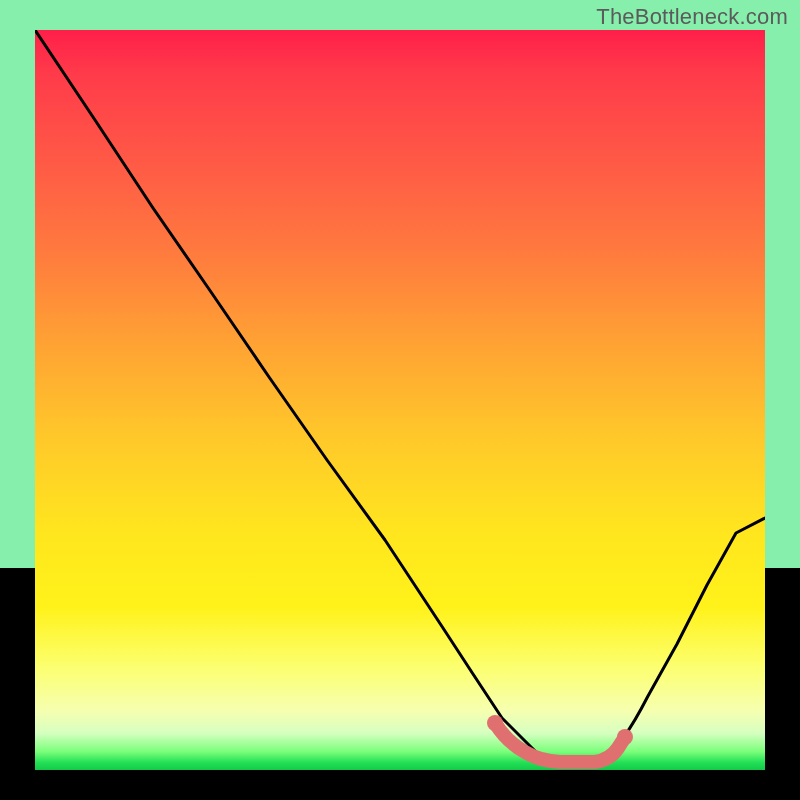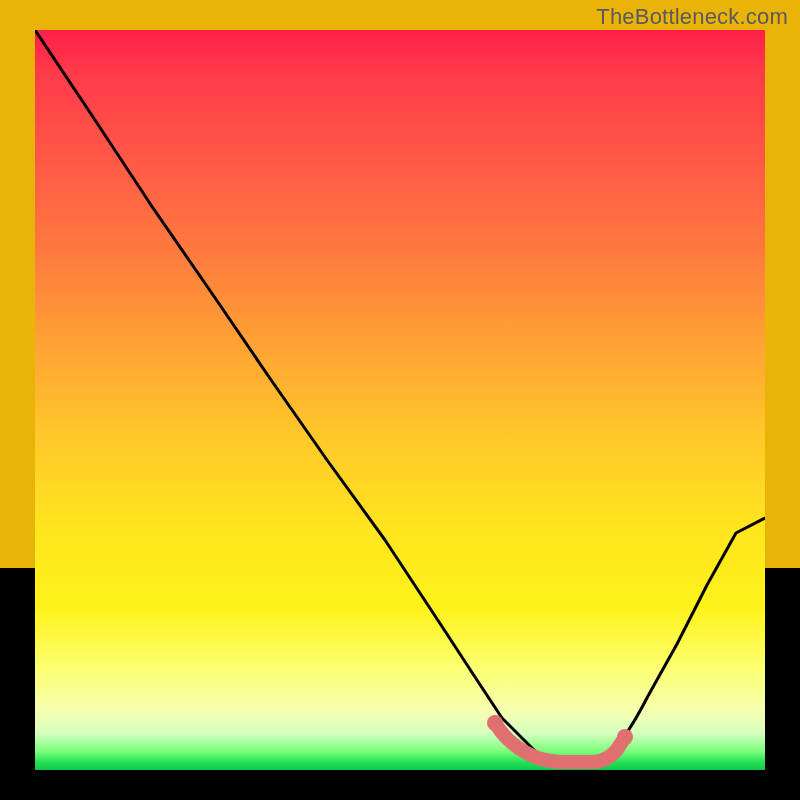--- a/index.html
+++ b/index.html
@@ -8,21 +8,21 @@
     width: 800px;
     height: 800px;
     background: #000;
     overflow: hidden;
     font-family: Arial, Helvetica, sans-serif;
   }
   .frame {
     position: relative;
     width: 800px;
     height: 568px;
-    background: #eab308;
+    background: #86efac;
   }
   .plot-area {
     position: absolute;
     left: 35px;
     top: 30px;
     width: 730px;
     height: 740px;
     
     background: linear-gradient(to bottom,
       #ff1f4a 0%,

